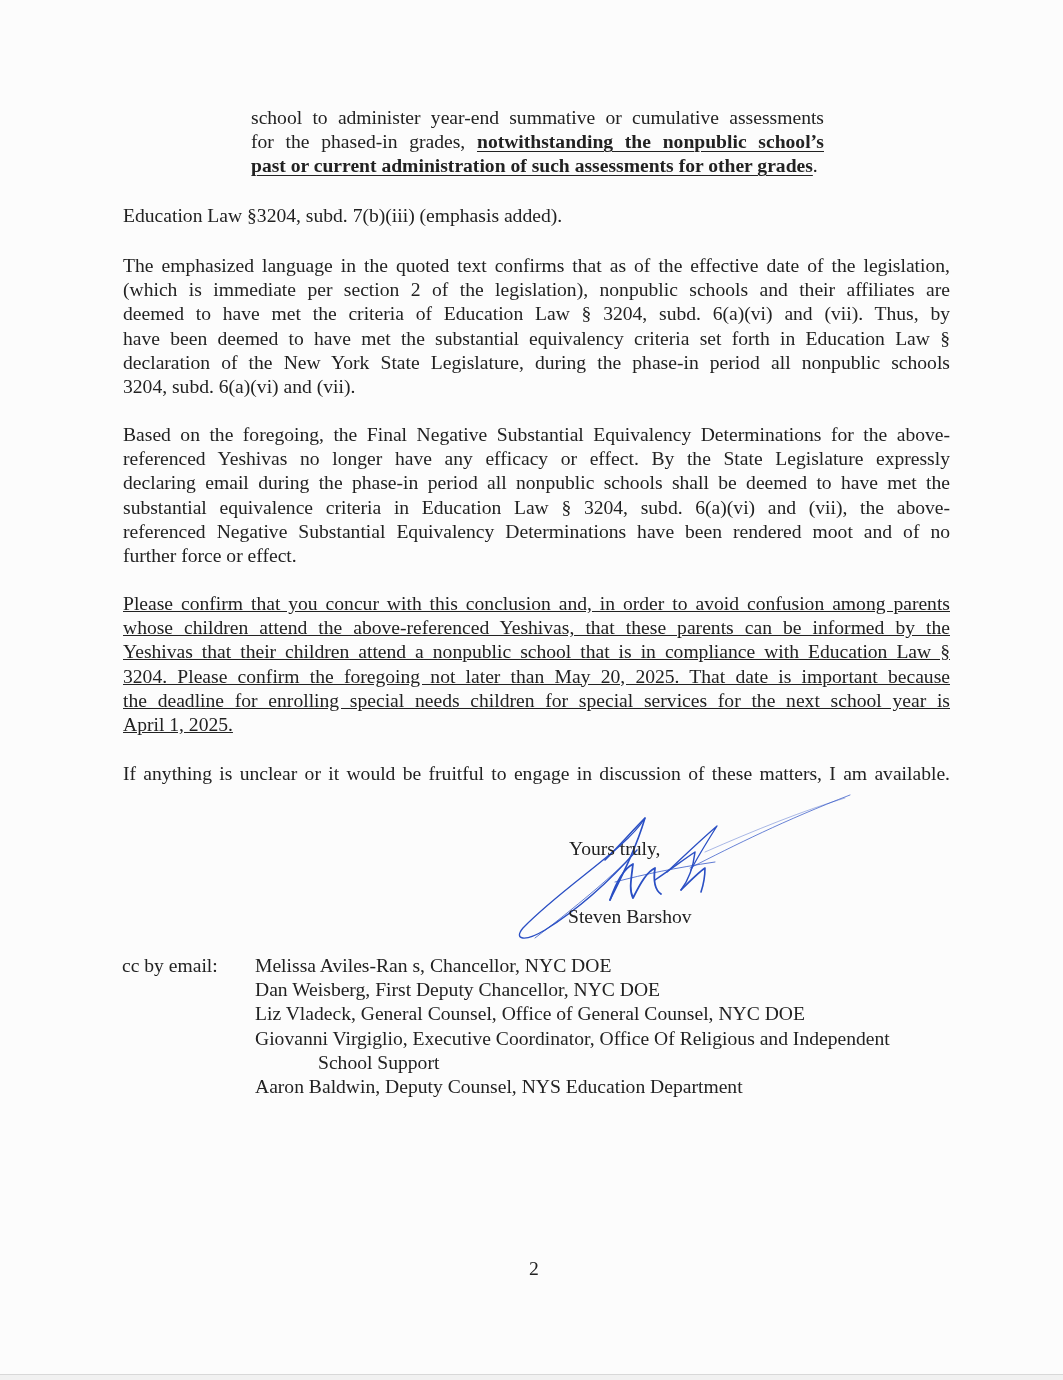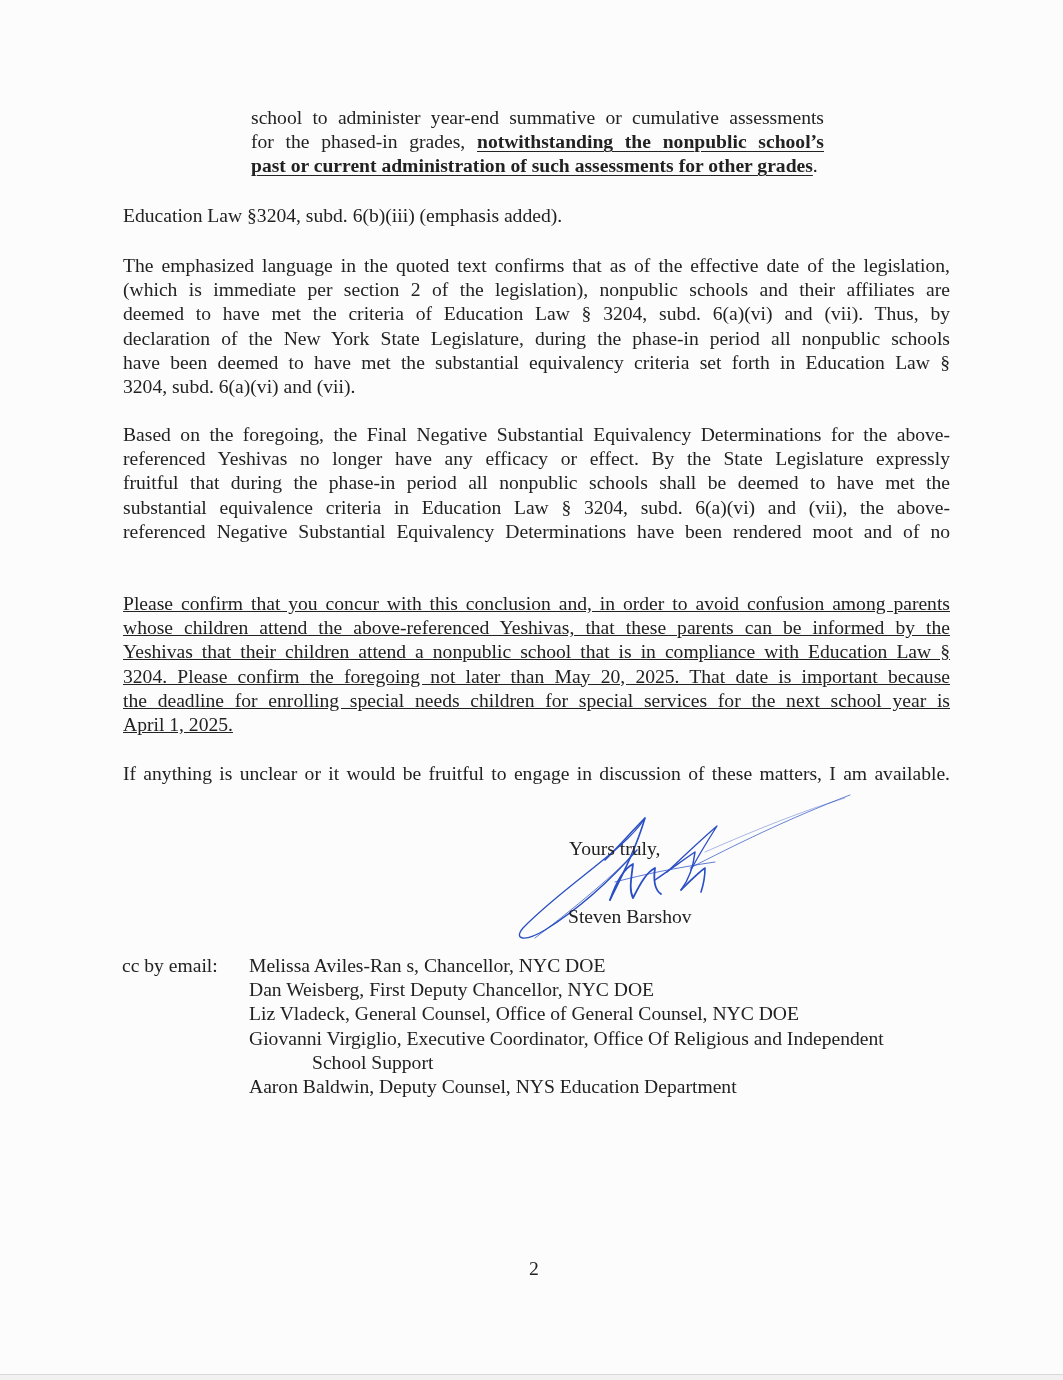--- a/index.html
+++ b/index.html
@@ -83,58 +83,59 @@
     left: 122px;
     top: 954px;
   }
   .cc-list {
     position: absolute;
     left: 249px;
     top: 954px;
     margin: 0; padding: 0;
     list-style: none;
   }
-  .cc-list li { display: block; white-space: nowrap; }
+  .cc-list li { display: block; white-space: nowrap; margin-left: 6px; }
   .cc-list .indent { padding-left: 63px; }
   .page-number {
     position: absolute;
     left: 529px;
     top: 1257px;
   }
 </style>
 </head>
 <body>
 
 <div class="page">
 
   <div class="quote text">
     <span class="line"><span>school to administer year-end summative or cumulative assessments</span></span>
     <span class="line"><span>for the phased-in grades, </span><span class="u">notwithstanding the nonpublic school’s</span></span>
     <span class="line last"><span class="u">past or current administration of such assessments for other grades</span><span>.</span></span>
   </div>
 
   <div class="para text" style="top:204px;">
-    <span class="line last">Education Law §3204, subd. 6(b)(iii) (emphasis added).</span>
+    <span class="line last">Education Law §3204, subd. 7(b)(iii) (emphasis added).</span>
   </div>
 
   <div class="para text" style="top:254px;">
     <span class="line">The emphasized language in the quoted text confirms that as of the effective date of the legislation,</span>
     <span class="line">(which is immediate per section 2 of the legislation), nonpublic schools and their affiliates are</span>
     <span class="line">deemed to have met the criteria of Education Law § 3204, subd. 6(a)(vi) and (vii).  Thus, by</span>
+    <span class="line">have been deemed to have met the substantial equivalency criteria set forth in Education Law §</span>
     <span class="line">declaration of the New York State Legislature, during the phase-in period all nonpublic schools</span>
-    <span class="line">have been deemed to have met the substantial equivalency criteria set forth in Education Law §</span>
     <span class="line last">3204, subd. 6(a)(vi) and (vii).</span>
   </div>
 
   <div class="para text" style="top:423px;">
     <span class="line">Based on the foregoing, the Final Negative Substantial Equivalency Determinations for the above-</span>
     <span class="line">referenced Yeshivas no longer have any efficacy or effect.  By the State Legislature expressly</span>
-    <span class="line">fruitful that during the phase-in period all nonpublic schools shall be deemed to have met the</span>
+    <span class="line">declaring email during the phase-in period all nonpublic schools shall be deemed to have met the</span>
     <span class="line">substantial equivalence criteria in Education Law § 3204, subd. 6(a)(vi) and (vii), the above-</span>
     <span class="line">referenced Negative Substantial Equivalency Determinations have been rendered moot and of no</span>
+    <span class="line last">further force or effect.</span>
   </div>
 
   <div class="para text" style="top:592px;text-decoration:underline;">
     <span class="line">Please confirm that you concur with this conclusion and, in order to avoid confusion among parents</span>
     <span class="line">whose children attend the above-referenced Yeshivas, that these parents can be informed by the</span>
     <span class="line">Yeshivas that their children attend a nonpublic school that is in compliance with Education Law §</span>
     <span class="line">3204.  Please confirm the foregoing not later than May 20, 2025.  That date is important because</span>
     <span class="line">the deadline for enrolling special needs children for special services for the next school year is</span>
     <span class="line last">April 1, 2025.</span>
   </div>

